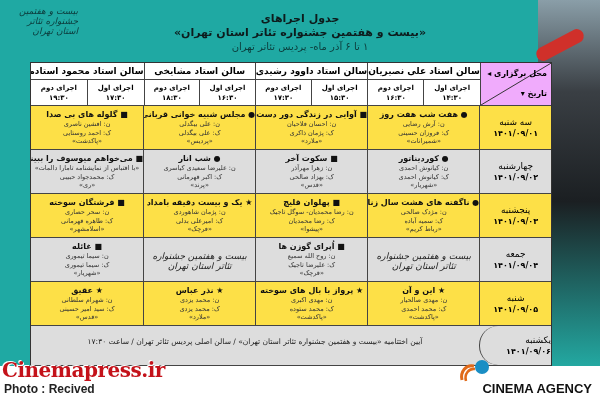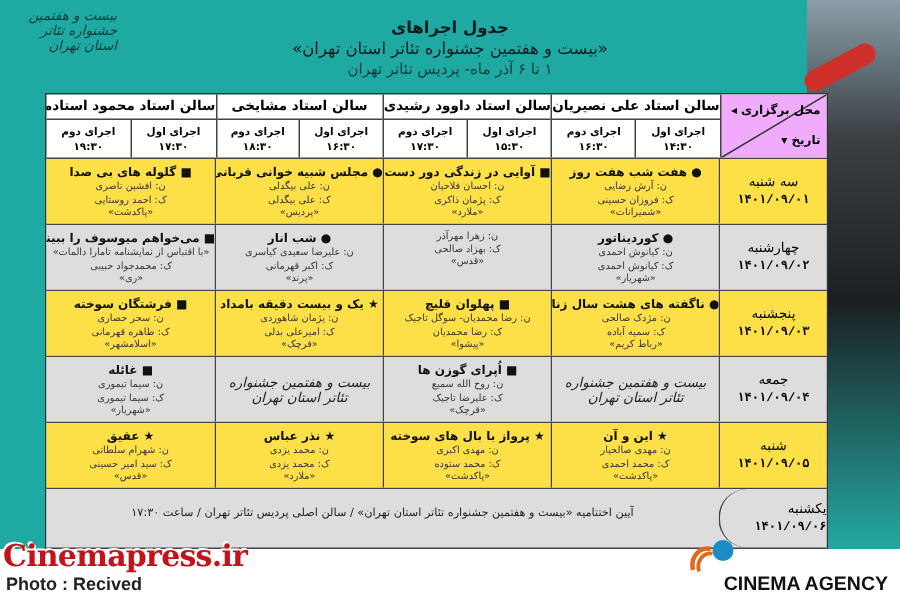--- a/index.html
+++ b/index.html
@@ -19,21 +19,21 @@
   }
   .logo-cal {
     position: absolute; left: 8px; top: 6px; width: 70px; height: 46px;
     color: #0c3b3c; font-family: "DejaVu Serif", serif; font-size: 9px; line-height: 10px;
     text-align: right; direction: rtl; font-style: italic;
   }
   .titles {
     position: absolute; left: 150px; top: 12px; width: 300px; text-align: center; direction: rtl;
   }
   .t1 { font-size: 11px; font-weight: bold; color: #0d1b1c; line-height: 14px; }
-  .t2 { font-size: 11px; font-weight: normal; color: #0d1b1c; line-height: 14px; }
+  .t2 { font-size: 11px; font-weight: bold; color: #0d1b1c; line-height: 14px; }
   .t3 { font-size: 10px; color: #0b3d3c; line-height: 13px; }
 
   .table {
     position: absolute; left: 30px; top: 62px; width: 522px; height: 304px;
     background: #fff; direction: rtl; border: 1px solid #333;
   }
   .row { display: flex; flex-direction: row; width: 100%; border-bottom: 1px solid #444; }
   .hdr-corner {
     width: 72px; height: 42px; position: relative; border-left: 1px solid #444; background: #f0abfc;
   }
@@ -51,21 +51,21 @@
   .perf .tm { display: block; font-size: 7px; font-weight: bold; }
 
   .day { height: 44px; }
   .day.yellow .cell, .day.yellow .date-cell { background: #fde047; }
   .day.gray .cell, .day.gray .date-cell { background: #dddddd; }
   .date-cell {
     width: 72px; border-left: 1px solid #444; display: flex; flex-direction: column;
     align-items: center; justify-content: center;
   }
   .date-cell .dn { font-size: 9px; font-weight: normal; line-height: 12px; }
-  .date-cell .dd { font-size: 8px; font-weight: bold; line-height: 11px; font-family: Liberation Mono, monospace; }
+  .date-cell .dd { font-size: 8px; font-weight: bold; line-height: 11px; }
   .cell { width: 112.5px; border-left: 1px solid #444; text-align: center; padding-top: 3px; overflow: hidden; }
   .cell:last-child { border-left: none; }
   .cell .pt { font-size: 8px; font-weight: bold; line-height: 11px; color: #111; white-space: nowrap; }
   .cell .ln { font-size: 6.5px; line-height: 8.5px; color: #333; white-space: nowrap; }
   .cell.cal { display: flex; align-items: center; justify-content: center; font-family: "DejaVu Serif", serif; font-style: italic; font-size: 9px; color: #222; line-height: 10px; }
   .closing {
     height: 40px; background: #dddddd; display: flex; align-items: center; justify-content: center;
   }
   .closing-date { width: 72px; border-left: 1px solid #444; height: 100%; display: flex; flex-direction: column; align-items: flex-start; justify-content: center; border-radius: 19px; }
   .closing-text { flex: 1; text-align: center; font-size: 7.5px; color: #222; padding-bottom: 8px; }
@@ -168,20 +168,21 @@
           <span class="dn">چهارشنبه</span>
           <span class="dd">۱۴۰۱/۰۹/۰۲</span>
         </div>
       <div class="cell">
           <div class="pt">● کوردیناتور</div>
           <div class="ln">ن: کیانوش احمدی</div>
           <div class="ln">ک: کیانوش احمدی</div>
           <div class="ln">«شهریار»</div>
         </div>
       <div class="cell">
+          <div class="pt">■ سکوت آخر</div>
           <div class="ln">ن: زهرا مهرآذر</div>
           <div class="ln">ک: بهزاد صالحی</div>
           <div class="ln">«قدس»</div>
         </div>
       <div class="cell">
           <div class="pt">● شب انار</div>
           <div class="ln">ن: علیرضا سعیدی کیاسری</div>
           <div class="ln">ک: اکبر قهرمانی</div>
           <div class="ln">«پرند»</div>
         </div>

